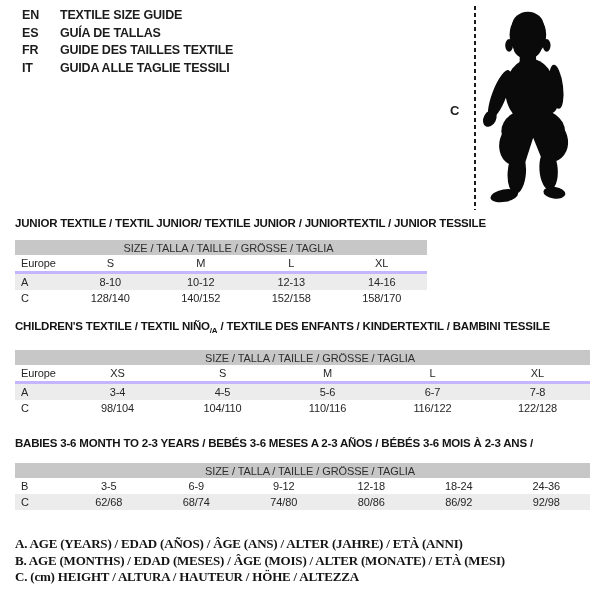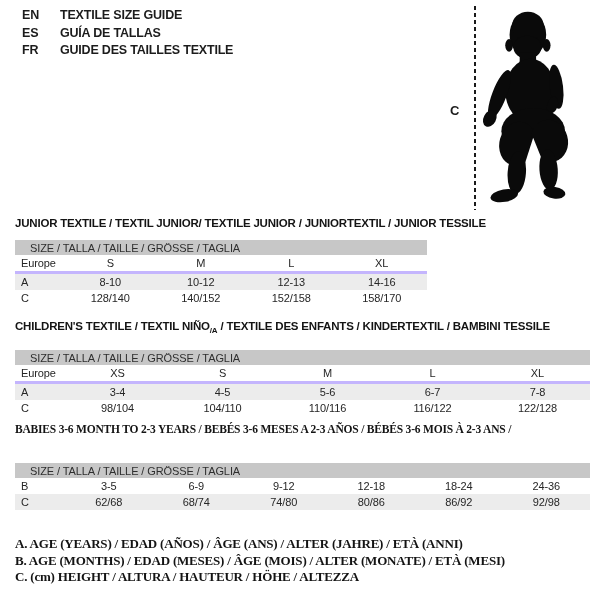--- a/index.html
+++ b/index.html
@@ -46,53 +46,57 @@
   .footnote { font-size: 13px; font-weight: bold; letter-spacing: -0.2px; line-height: 16.5px; color: #141414; font-family: Liberation Serif, serif; }
 
   
   .size-table {
     position: absolute; left: 15px;
     border-collapse: collapse; table-layout: fixed;
     font-size: 11px; letter-spacing: -0.1px; color: #262626;
   }
   .size-table th.bar {
     background: var(--header-bar, #c7c7c7);
-    font-weight: normal; text-align: left;
+    font-weight: normal; text-align: center;
     height: 15px; padding: 0 0 0 15px; font-size: 11px; color: #2e2e2e;
   }
   .size-table td { height: 16px; padding: 0; text-align: center; }
   .size-table td.lbl { text-align: left; padding-left: 6px; }
   .size-table col.c-label { width: 50px; }
   tr.r-rule td { border-bottom: 3px solid #c4b5fd; }
   tr.r-alt td { background: var(--alt-row, #ececec); }
 
   .t1 { top: 240px; width: 412px; }
   .t2 { top: 350px; width: 575px; }
   .t3 { top: 463px; width: 575px; }
   #t1-title { top: 216px; }
   #t2-title { top: 319px; }
-  #t3-title { top: 422px; width: 560px; font-family: Liberation Serif, serif; }
+  #t3-title { top: 436px; width: 560px; }
 </style>
 </head>
 <body>
 
 <div class="page">
 
   <div class="lang-list">
     <div class="lang-row">
       <span class="lang-code">EN</span>
       <span class="lang-text">TEXTILE SIZE GUIDE</span>
     </div>
     <div class="lang-row">
       <span class="lang-code">ES</span>
       <span class="lang-text">GUÍA DE TALLAS</span>
     </div>
     <div class="lang-row">
       <span class="lang-code">FR</span>
       <span class="lang-text">GUIDE DES TAILLES TEXTILE</span>
+    </div>
+    <div class="lang-row">
+      <span class="lang-code">IT</span>
+      <span class="lang-text">GUIDA ALLE TAGLIE TESSILI</span>
     </div>
   </div>
 
   <div class="figure-label">C</div>
   <div class="dashed-line"></div>
   <svg class="silhouette-svg" viewBox="0 0 120 220" xmlns="http://www.w3.org/2000/svg">
 
     <ellipse cx="49.5" cy="34" rx="19" ry="23"></ellipse>
     <ellipse cx="49.5" cy="25" rx="16.5" ry="15"></ellipse>
     <ellipse cx="49" cy="47" rx="14.5" ry="12"></ellipse>

